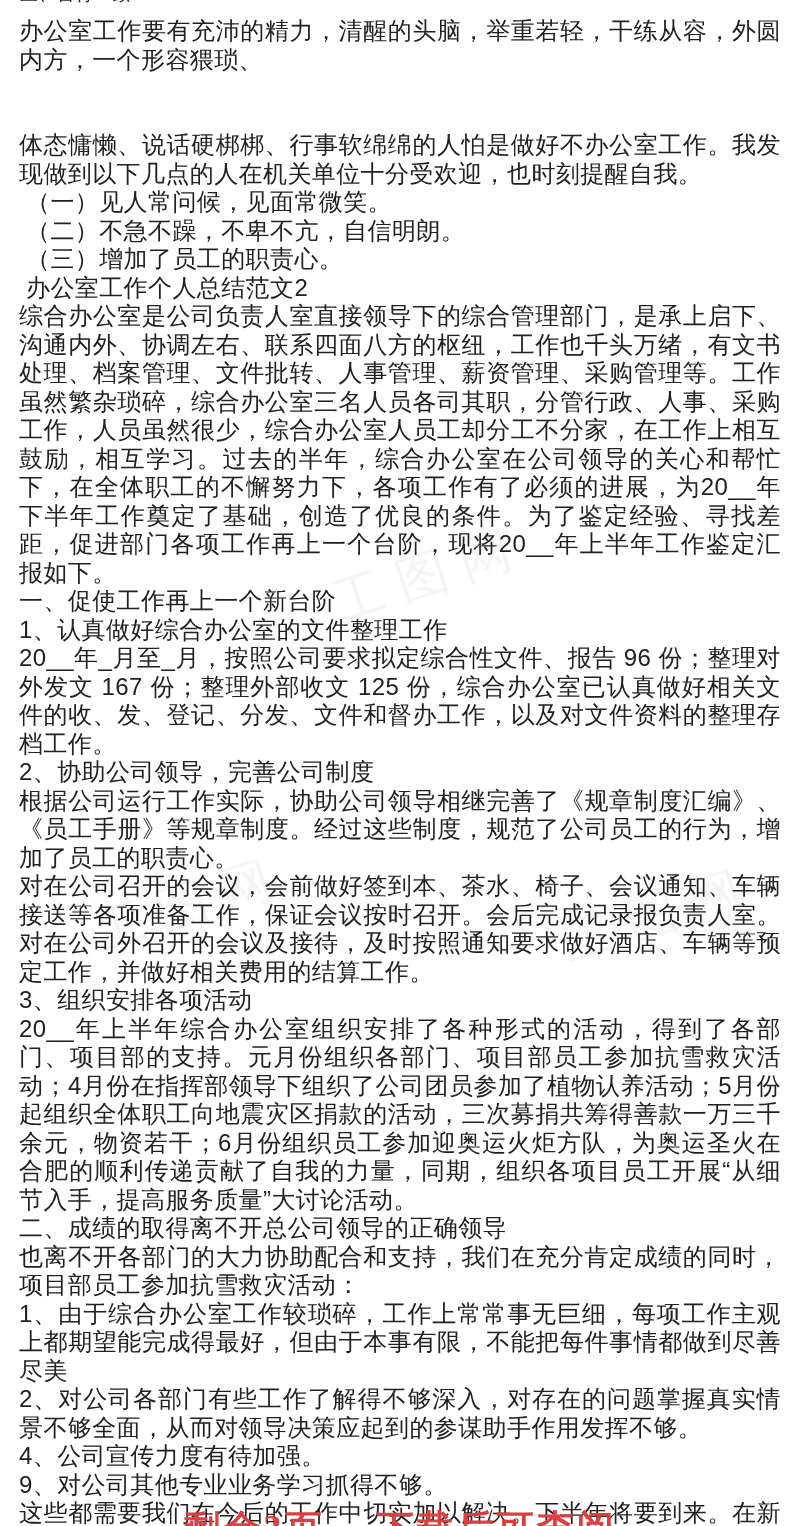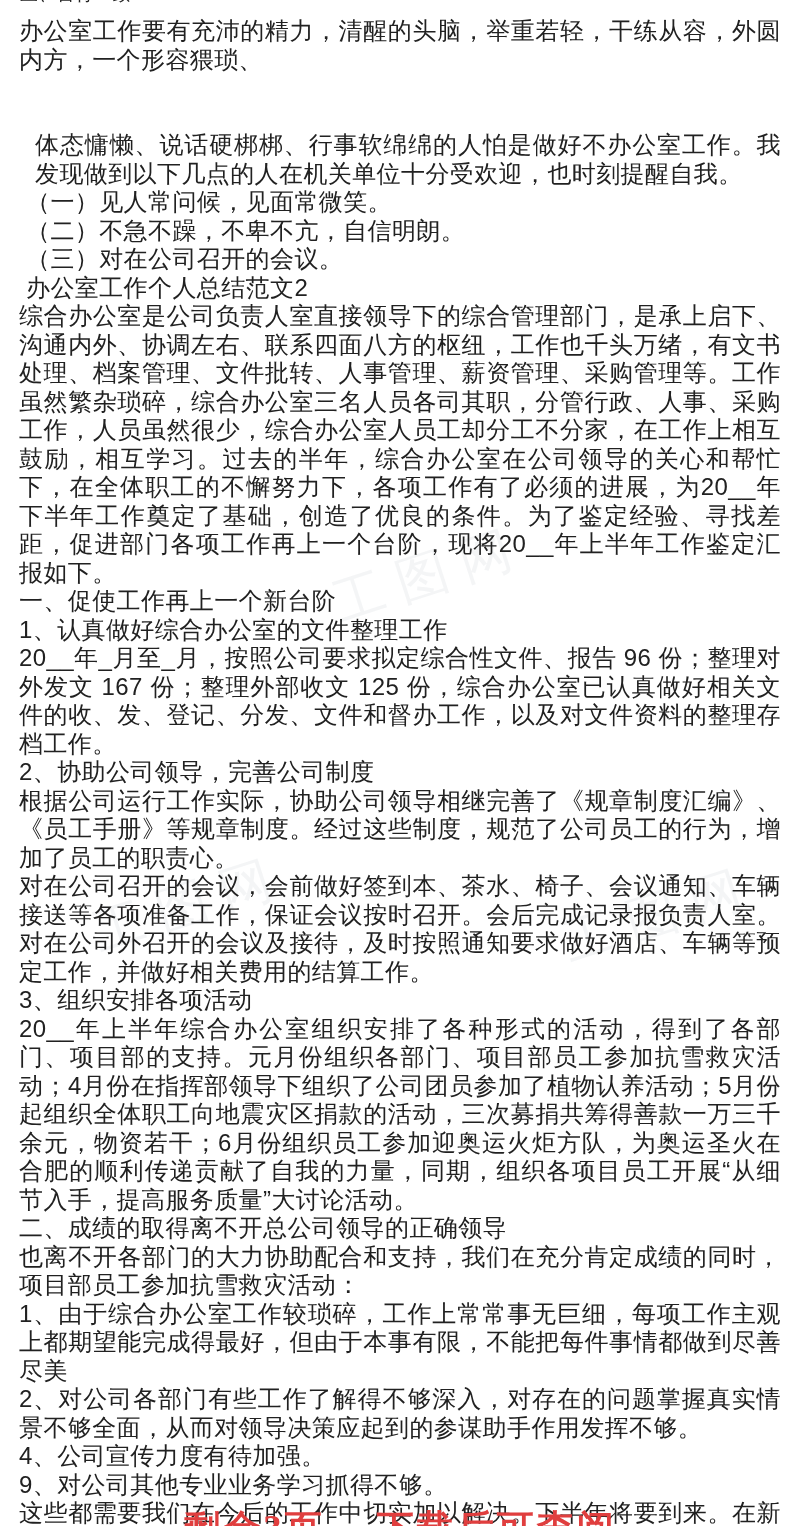--- a/index.html
+++ b/index.html
@@ -34,21 +34,21 @@
   .para {
     margin: 0;
     font-size: 24px;
     line-height: 28.5px;
     letter-spacing: 0.4px;
     text-align: justify;
     text-justify: inter-ideograph;
     word-break: break-all;
   }
   .para.indent { padding-left: 7px; }
-  .para.gap-before { margin-top: 57px; margin-left: 16px; }
+  .para.gap-before { margin-top: 57px; }
   .watermark {
     position: absolute;
     z-index: 1;
     font-size: 52px;
     color: #6b7b8a;
     opacity: 0.07;
     transform: rotate(-18deg);
     white-space: nowrap;
     pointer-events: none;
     letter-spacing: 14px;
@@ -83,21 +83,21 @@
 
   <div class="clip-strip">
     <span>三、言行一致</span>
   </div>
 
   <div class="content" id="doc-body">
       <p class="para">办公室工作要有充沛的精力，清醒的头脑，举重若轻，干练从容，外圆内方，一个形容猥琐、</p>
       <p class="para gap-before">体态慵懒、说话硬梆梆、行事软绵绵的人怕是做好不办公室工作。我发现做到以下几点的人在机关单位十分受欢迎，也时刻提醒自我。</p>
       <p class="para indent">（一）见人常问候，见面常微笑。</p>
       <p class="para indent">（二）不急不躁，不卑不亢，自信明朗。</p>
-      <p class="para indent">（三）对在公司召开的会议。</p>
+      <p class="para indent">（三）增加了员工的职责心。</p>
       <p class="para indent">办公室工作个人总结范文2</p>
       <p class="para">综合办公室是公司负责人室直接领导下的综合管理部门，是承上启下、沟通内外、协调左右、联系四面八方的枢纽，工作也千头万绪，有文书处理、档案管理、文件批转、人事管理、薪资管理、采购管理等。工作虽然繁杂琐碎，综合办公室三名人员各司其职，分管行政、人事、采购工作，人员虽然很少，综合办公室人员工却分工不分家，在工作上相互鼓励，相互学习。过去的半年，综合办公室在公司领导的关心和帮忙下，在全体职工的不懈努力下，各项工作有了必须的进展，为20__年下半年工作奠定了基础，创造了优良的条件。为了鉴定经验、寻找差距，促进部门各项工作再上一个台阶，现将20__年上半年工作鉴定汇报如下。</p>
       <p class="para">一、促使工作再上一个新台阶</p>
       <p class="para">1、认真做好综合办公室的文件整理工作</p>
       <p class="para">20__年_月至_月，按照公司要求拟定综合性文件、报告 96 份；整理对外发文 167 份；整理外部收文 125 份，综合办公室已认真做好相关文件的收、发、登记、分发、文件和督办工作，以及对文件资料的整理存档工作。</p>
       <p class="para">2、协助公司领导，完善公司制度</p>
       <p class="para">根据公司运行工作实际，协助公司领导相继完善了《规章制度汇编》、《员工手册》等规章制度。经过这些制度，规范了公司员工的行为，增加了员工的职责心。</p>
       <p class="para">对在公司召开的会议，会前做好签到本、茶水、椅子、会议通知、车辆接送等各项准备工作，保证会议按时召开。会后完成记录报负责人室。对在公司外召开的会议及接待，及时按照通知要求做好酒店、车辆等预定工作，并做好相关费用的结算工作。</p>
       <p class="para">3、组织安排各项活动</p>
       <p class="para">20__年上半年综合办公室组织安排了各种形式的活动，得到了各部门、项目部的支持。元月份组织各部门、项目部员工参加抗雪救灾活动；4月份在指挥部领导下组织了公司团员参加了植物认养活动；5月份起组织全体职工向地震灾区捐款的活动，三次募捐共筹得善款一万三千余元，物资若干；6月份组织员工参加迎奥运火炬方队，为奥运圣火在合肥的顺利传递贡献了自我的力量，同期，组织各项目员工开展“从细节入手，提高服务质量”大讨论活动。</p>

